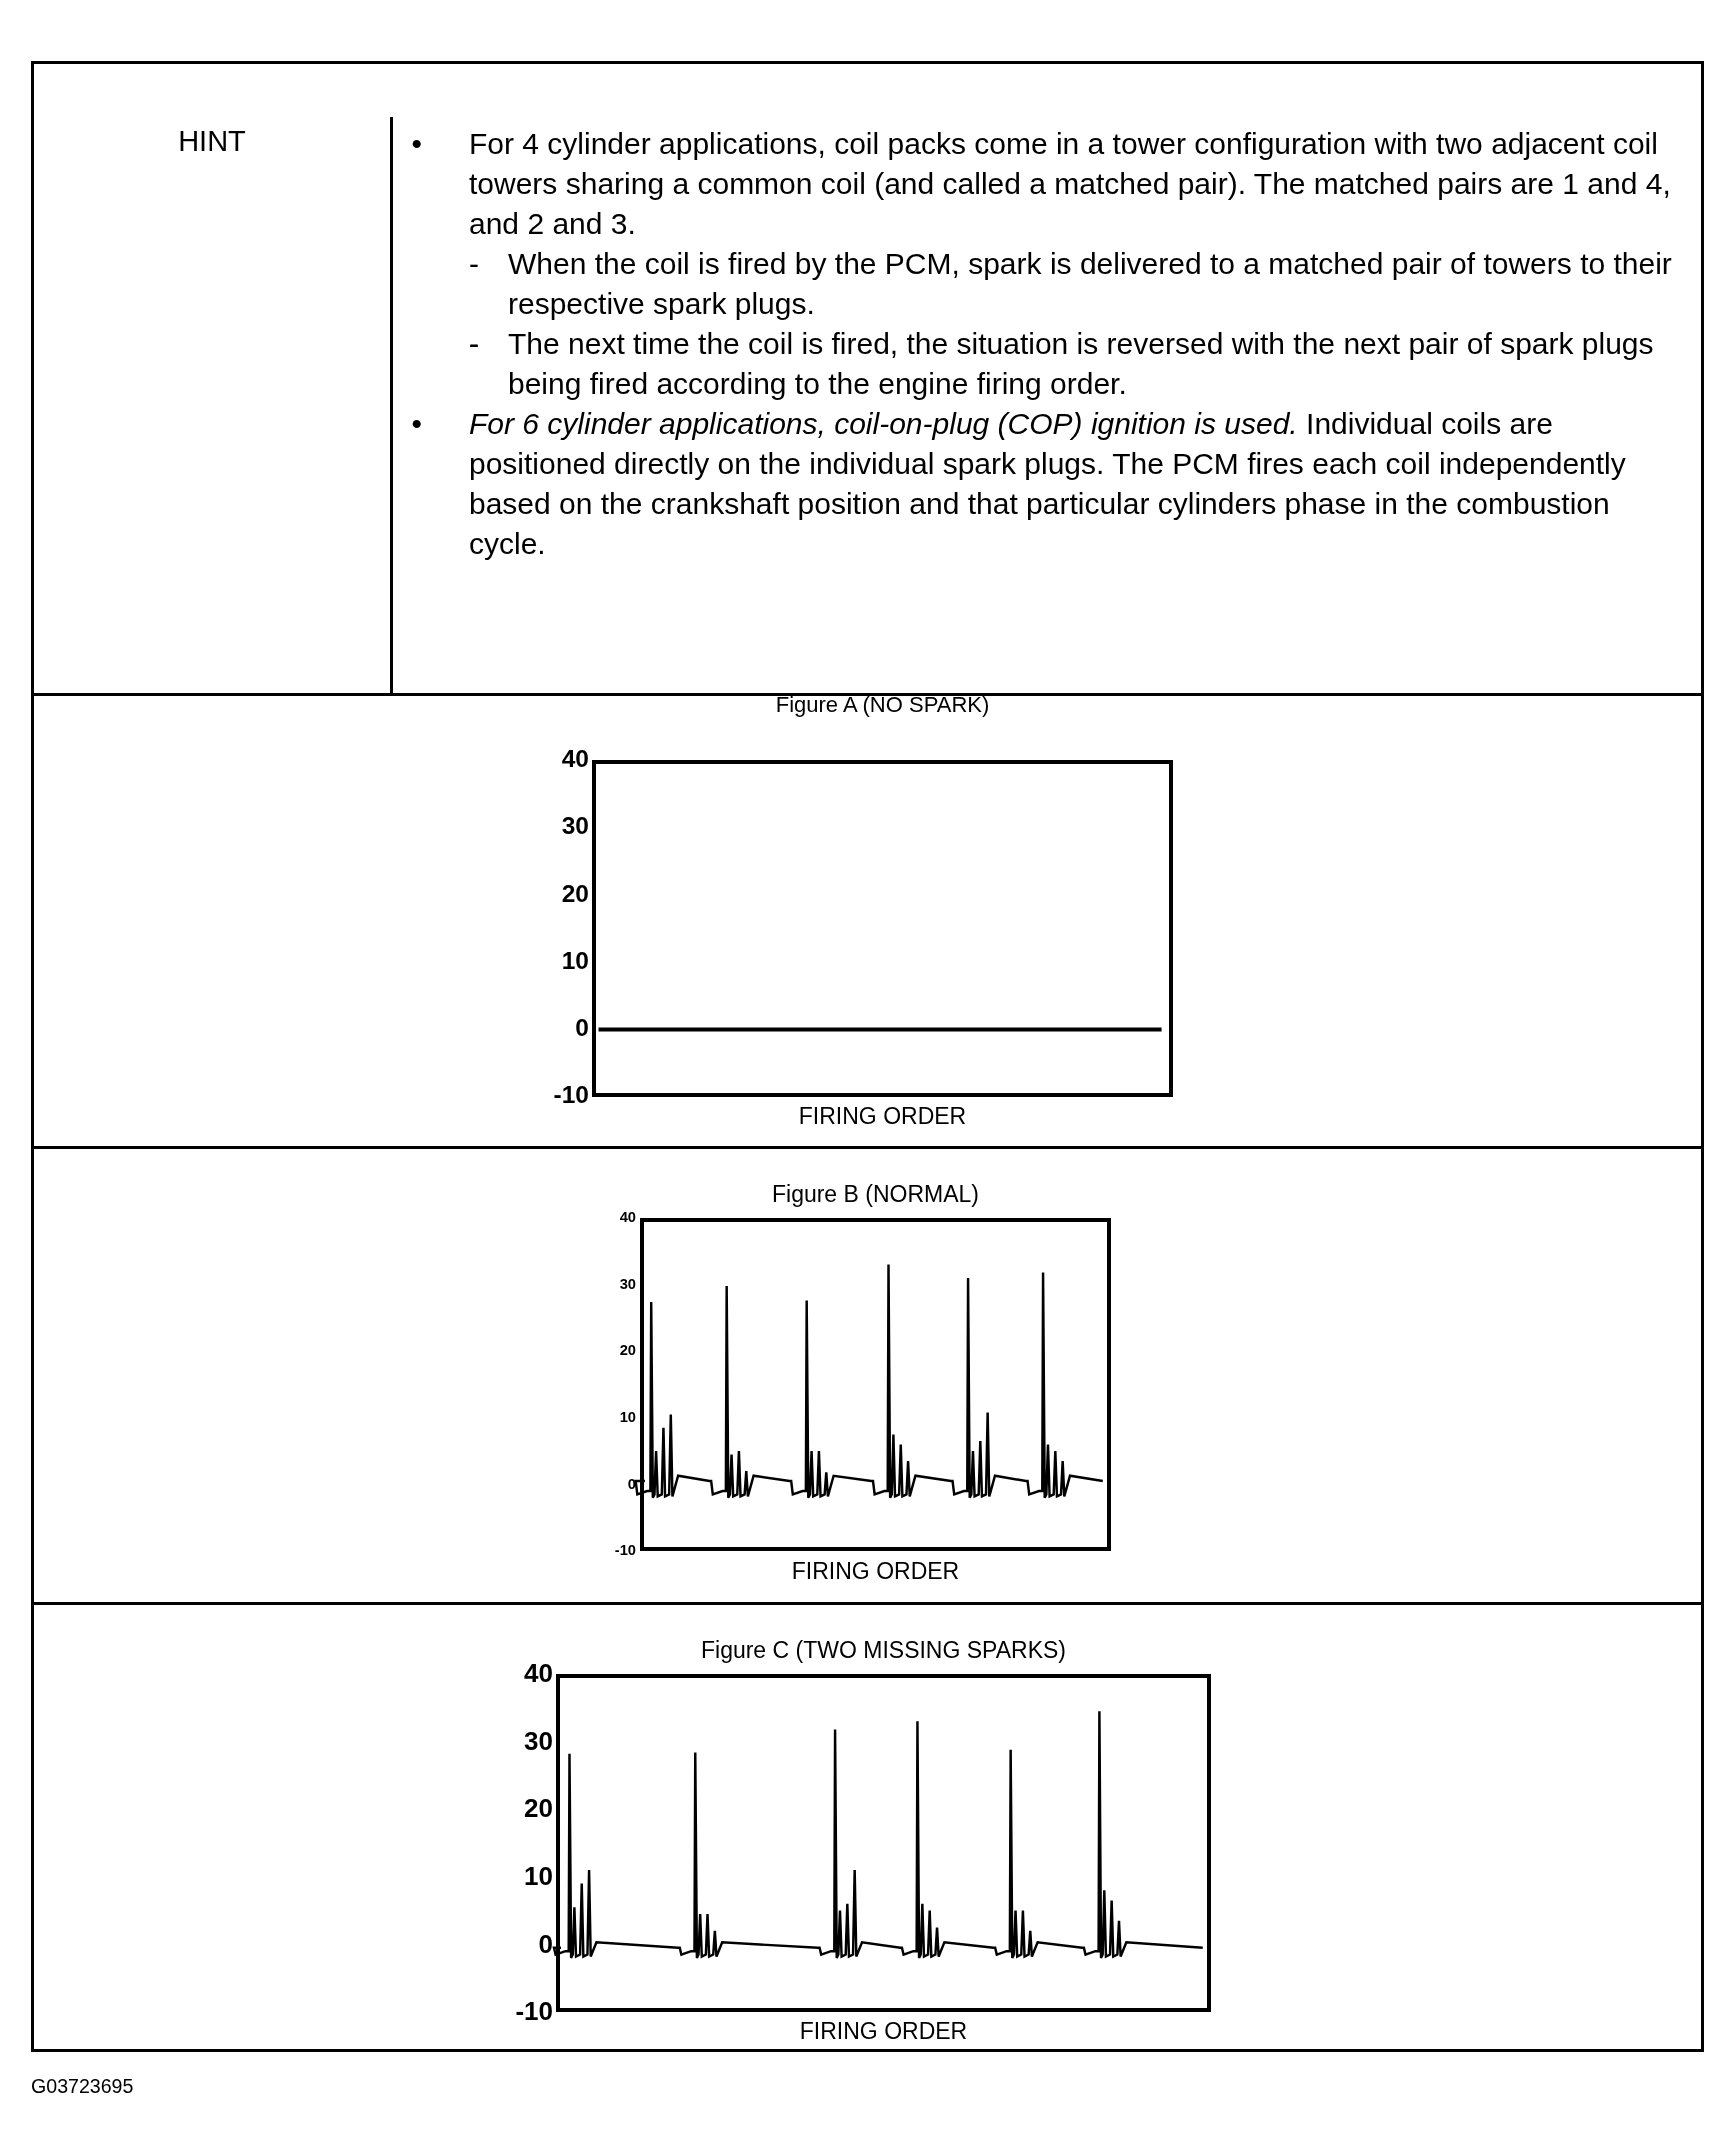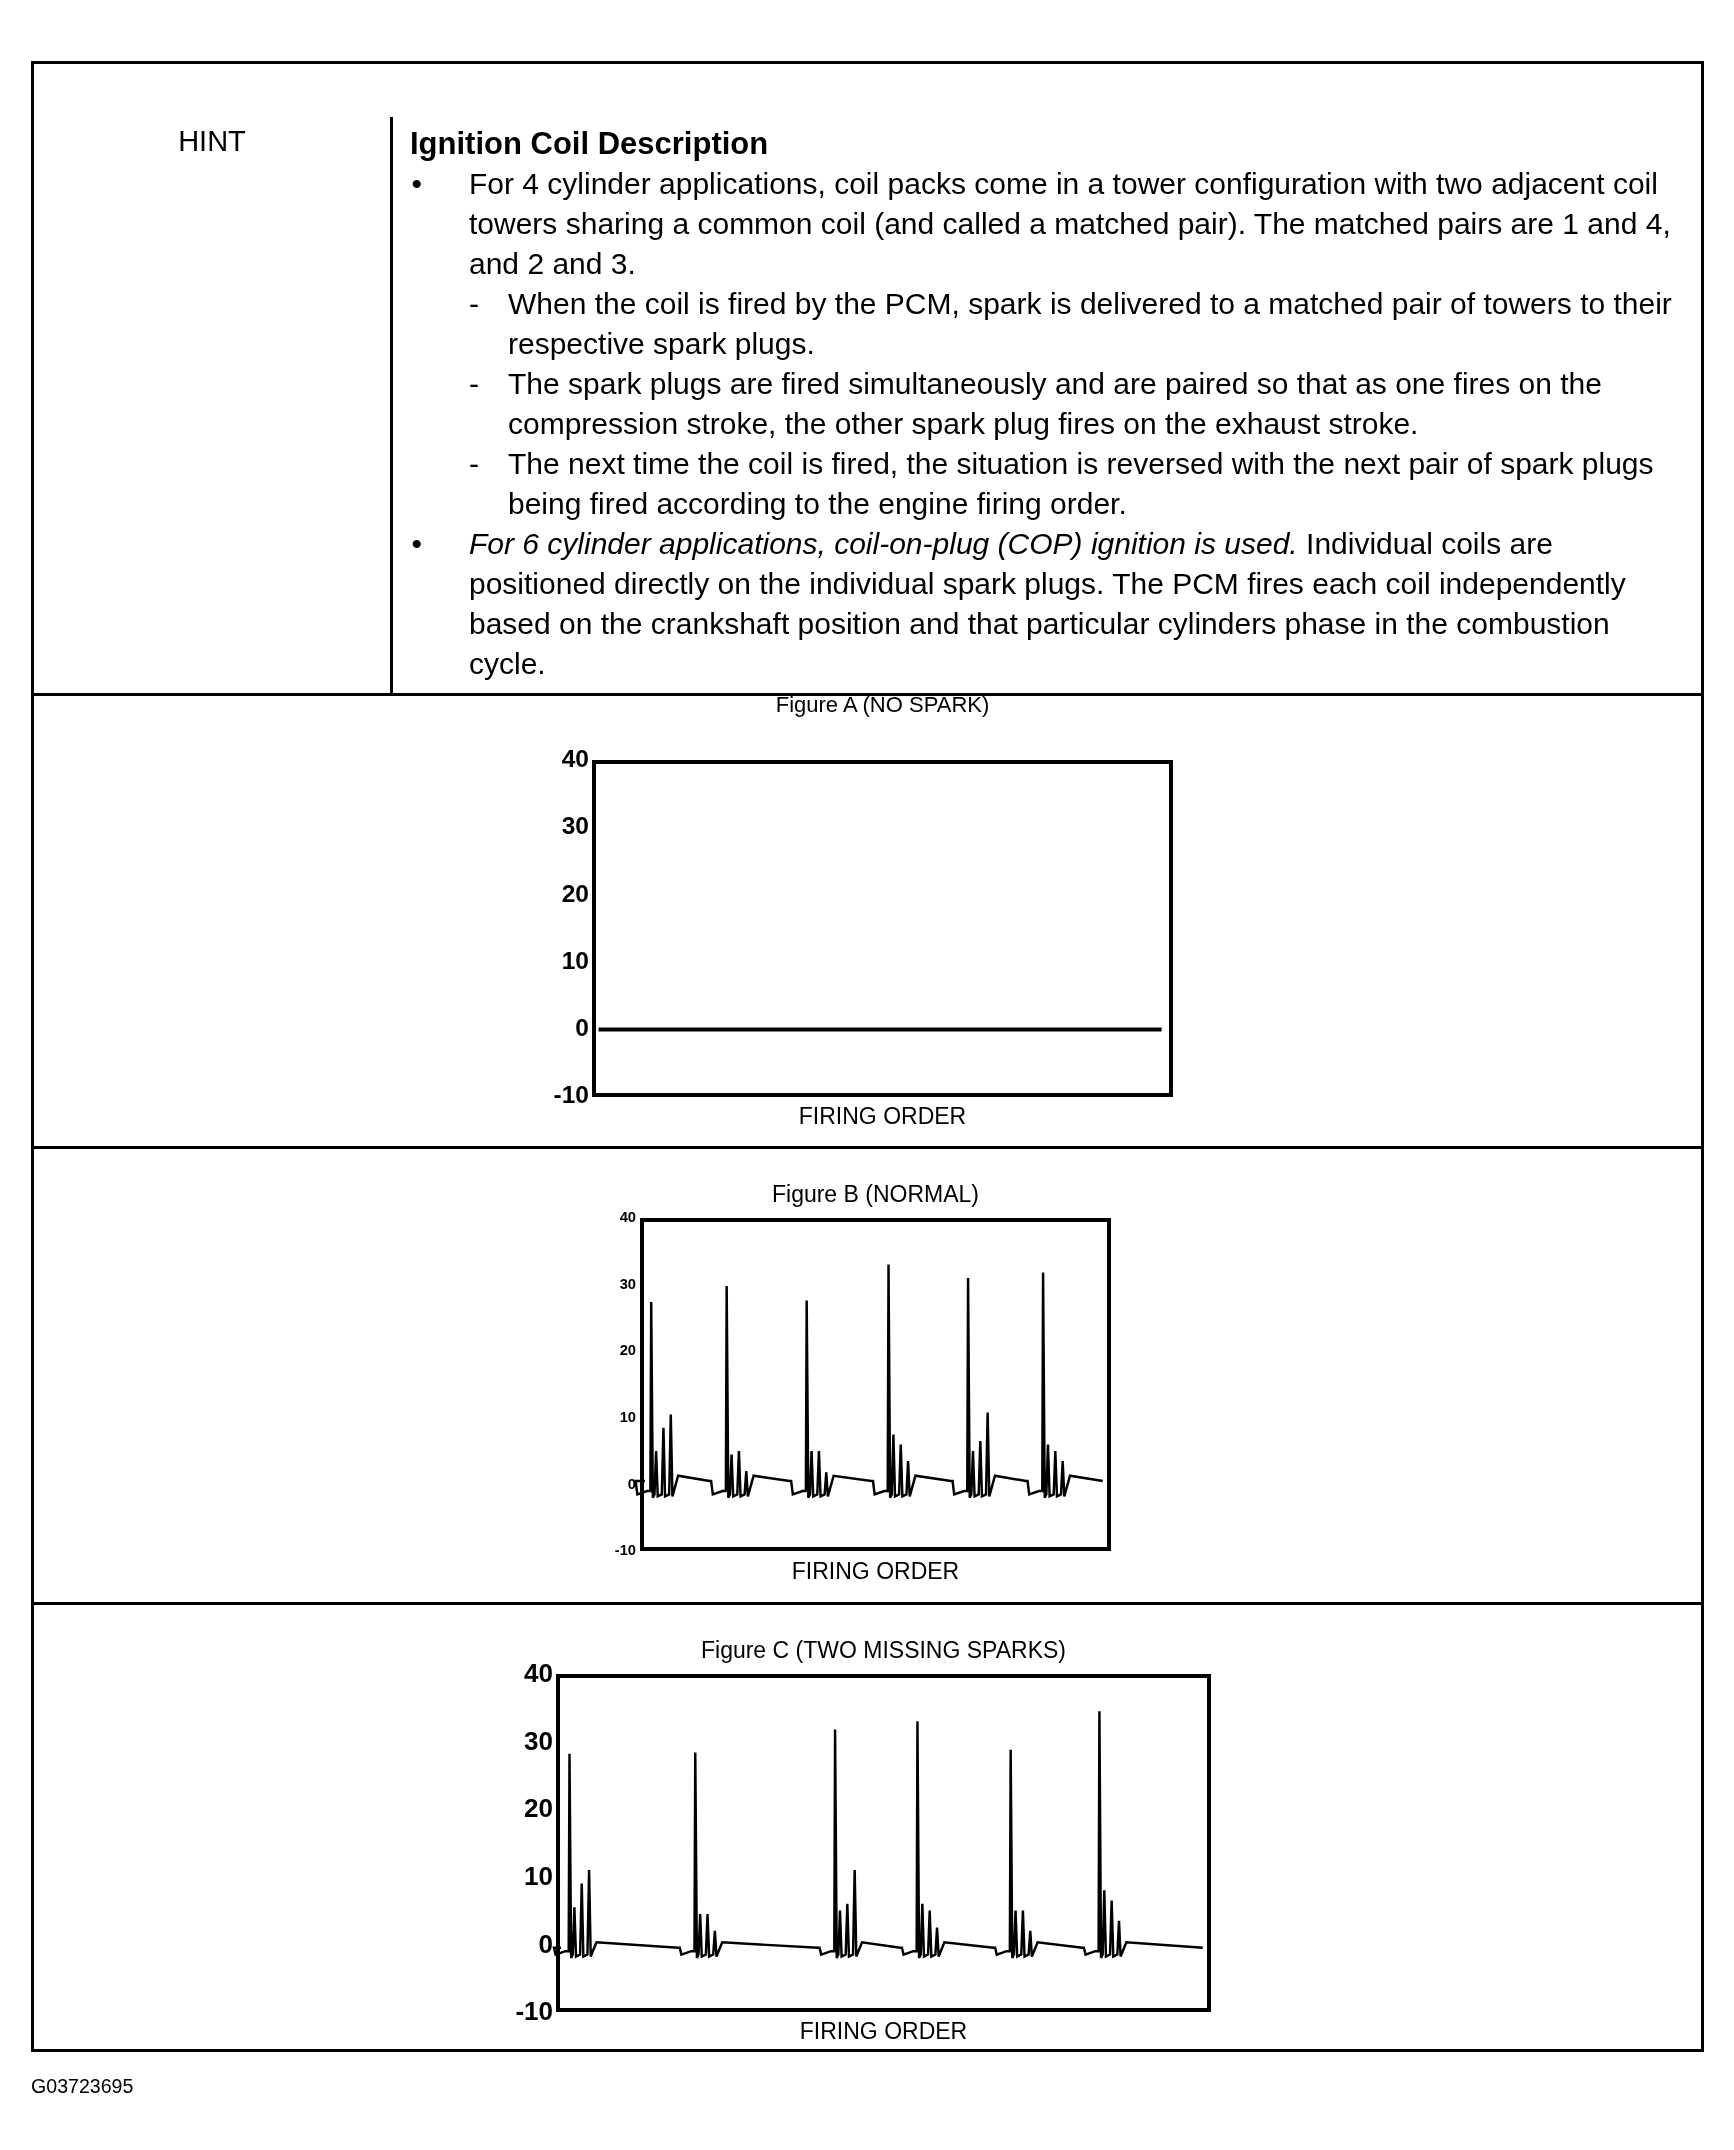--- a/index.html
+++ b/index.html
@@ -29,32 +29,30 @@
 </head>
 <body>
 
 <div class="table">
 
 
   <div class="row" style="top:53px; height:579px;">
     <div class="hint-label">HINT</div>
     <div class="col-div" style="top:0; height:576px;"></div>
     <div class="hint-body">
-      <div class="hint-title">Ignition Coil Description</div>
       <div class="bullet">
         <span class="mark">•</span>
         <span>For 4 cylinder applications, coil packs come in a tower configuration with two adjacent coil towers sharing a common coil (and called a matched pair).  The matched pairs are 1 and 4, and 2 and 3.</span>
       </div>
       <div class="dash">
         <span class="mark">-</span>
         <span>When the coil is fired by the PCM, spark is delivered to a matched pair of towers to their respective spark plugs.</span>
       </div>
       <div class="dash">
         <span class="mark">-</span>
-        <span>The spark plugs are fired simultaneously and are paired so that as one fires on the compression stroke, the other spark plug fires on the exhaust stroke.</span>
       </div>
       <div class="dash">
         <span class="mark">-</span>
         <span>The next time the coil is fired, the situation is reversed with the next pair of spark plugs being fired according to the engine firing order.</span>
       </div>
       <div class="bullet">
         <span class="mark">•</span>
         <span class="italic">For 6 cylinder applications, coil-on-plug (COP) ignition is used.</span><span>  Individual coils are positioned directly on the individual spark plugs.  The PCM fires each coil independently based on the crankshaft position and that particular cylinders phase in the combustion cycle.</span>
       </div>
     </div>

